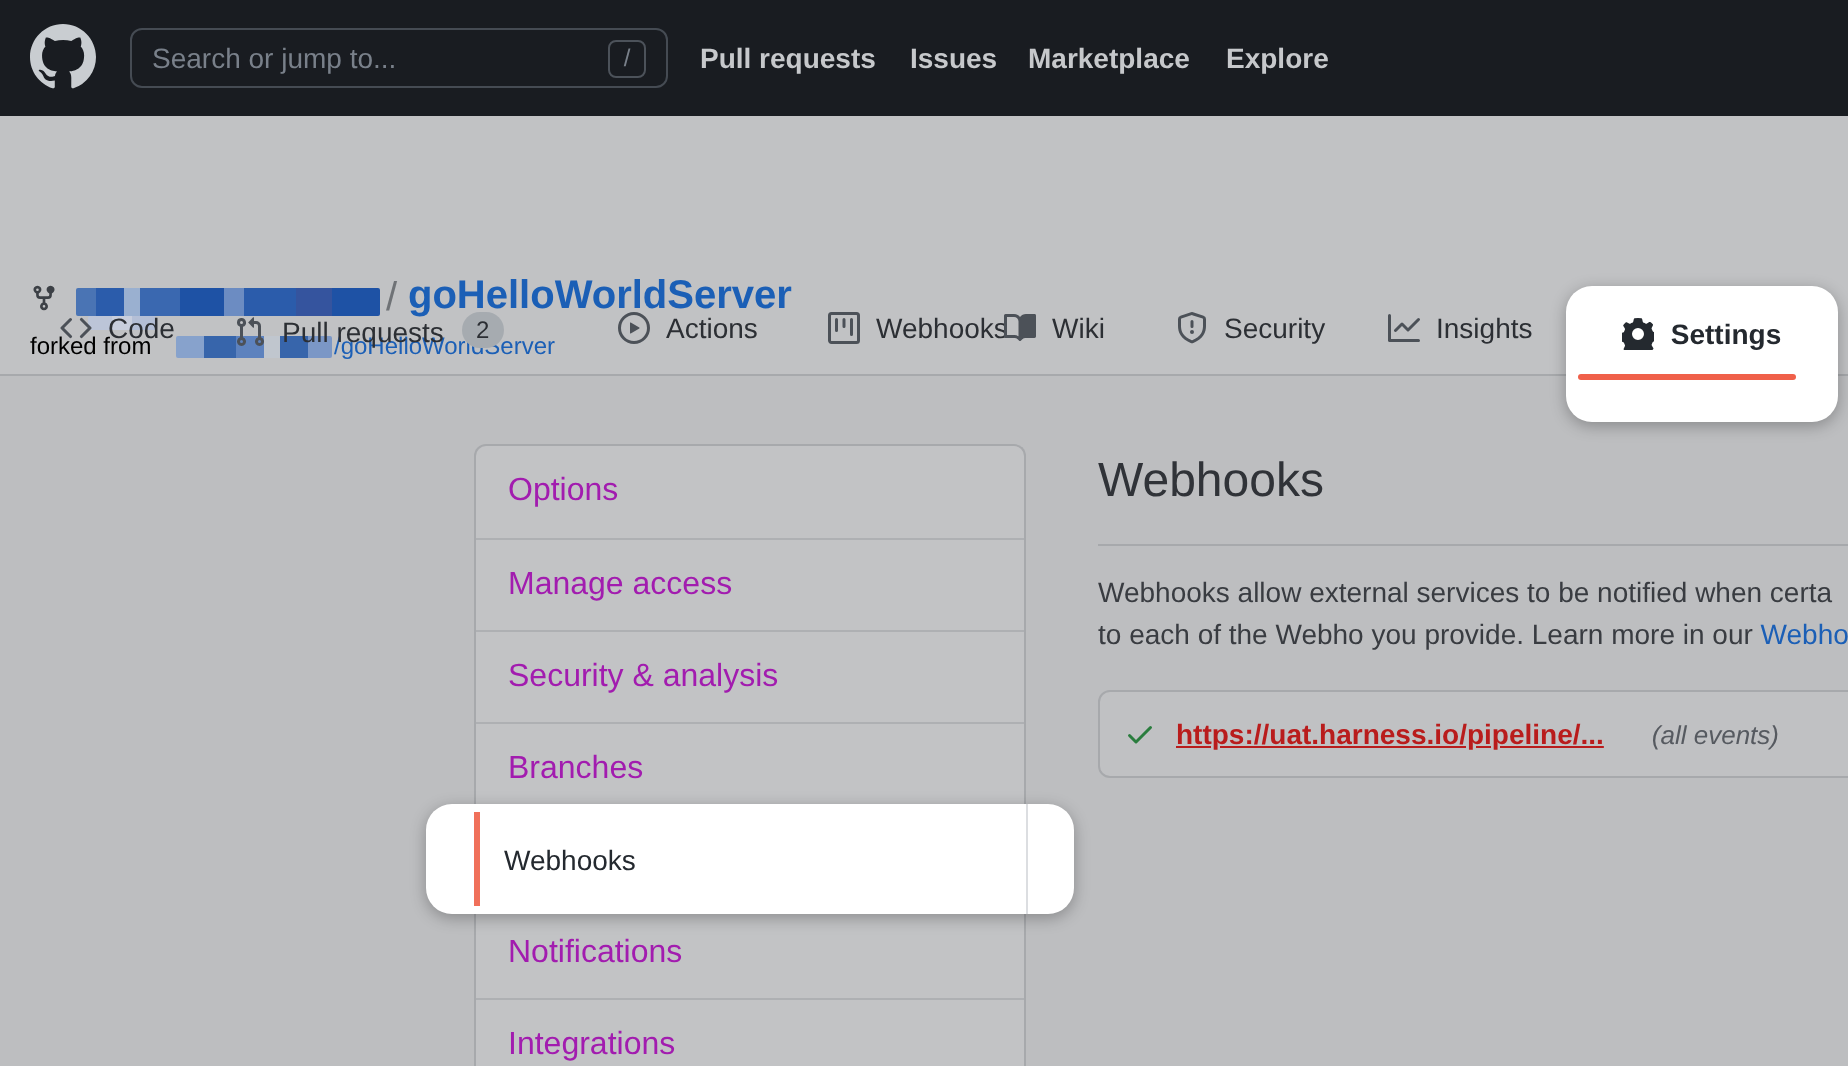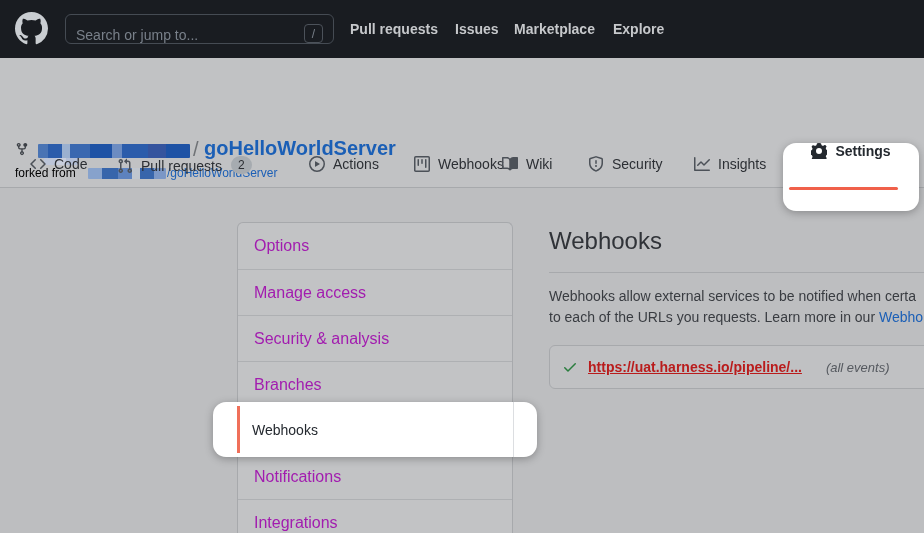--- a/index.html
+++ b/index.html
@@ -13,21 +13,21 @@
   
   .navbar {
     position:absolute; left:0; top:0; width:924px; height:58px;
     background:#191c21;
   }
   .gh-logo { position:absolute; left:15px; top:12px; width:33px; height:33px; }
   .gh-logo svg { width:33px; height:33px; fill:#c9cdd1; }
   .search-box {
     position:absolute; left:65px; top:14px; width:269px; height:30px;
     border:1px solid #454b53; border-radius:6px;
-    display:flex; align-items:flex-end; padding:0 10px;
+    display:flex; align-items:center; padding:0 10px;
   }
   .search-box input {
     flex:1; background:transparent; border:none; outline:none;
     font-family:"Liberation Sans",sans-serif;
     font-size:14px; color:#9aa0a8;
   }
   .search-box input::placeholder { color:#79808a; opacity:1; }
   .search-key {
     width:19px; height:19px; border:1px solid #4c525a; border-radius:4px;
     font-size:12px; color:#79808a; display:flex; align-items:center; justify-content:center;
@@ -88,20 +88,21 @@
   }
 
   
   .spot {
     position:absolute; background:#ffffff; border-radius:13px;
     box-shadow:0 2px 8px rgba(0,0,0,0.28); z-index:10;
   }
   .spot-settings { left:783px; top:143px; width:136px; height:68px; }
   .settings-row {
     display:flex; align-items:flex-start; justify-content:center; gap:8px;
+    margin-top:16px;
   }
   .settings-row svg { width:16px; height:16px; fill:#24292f; }
   .settings-row span { font-size:14px; font-weight:bold; color:#24292f; }
   .settings-underline {
     position:absolute; left:6px; top:44px; width:109px; height:3px;
     background:#f0604a; border-radius:2px;
   }
 
   .spot-webhooks { left:213px; top:402px; width:324px; height:55px; }
   .spot-webhooks .accent-bar {
@@ -245,21 +246,21 @@
   <div class="accent-bar"></div>
   <div class="side-border"></div>
   <div class="label">Webhooks</div>
 </div>
 
 <div class="main-panel">
   <div class="main-title">Webhooks</div>
   <div class="main-divider"></div>
   <div class="main-desc">
     <div>Webhooks allow external services to be notified when certa</div>
-    <div><span>to each of the URLs you requests. Learn more in our </span><a>Webho</a></div>
+    <div><span>to each of the Webho you provide. Learn more in our </span><a>Webho</a></div>
   </div>
   <div class="webhook-row">
     <svg class="check" viewBox="0 0 16 16">
         <path d="M13.78 4.22a.75.75 0 0 1 0 1.06l-7.25 7.25a.75.75 0 0 1-1.06 0L2.22 9.28a.75.75 0 0 1 1.06-1.06L6 10.94l6.72-6.72a.75.75 0 0 1 1.06 0z"></path>
       </svg>
     <a class="webhook-url">https://uat.harness.io/pipeline/...</a>
     <span class="webhook-scope">(all events)</span>
   </div>
 </div>
 

